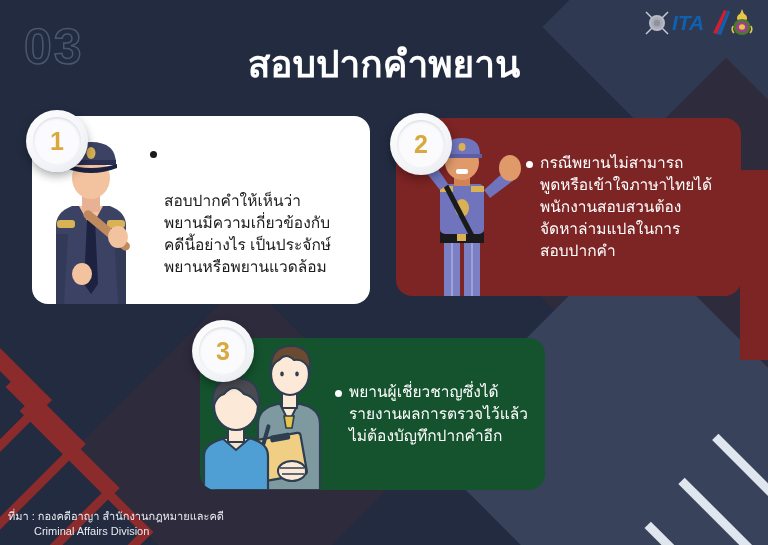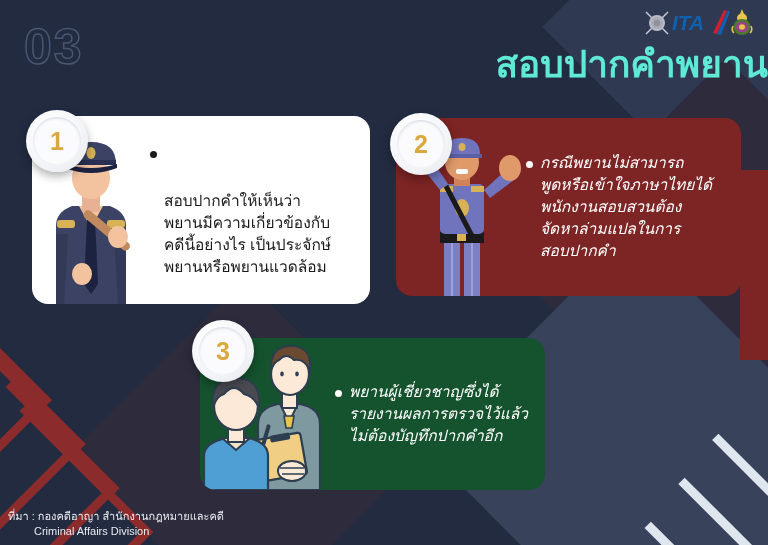--- a/index.html
+++ b/index.html
@@ -94,24 +94,24 @@
     color: transparent;
     -webkit-text-stroke: 1.5px #4a5670;
     text-shadow: none;
     line-height: 1;
     user-select: none;
   }
 
   .slide-title {
     position: absolute;
     left: 0; right: 0; top: 34px;
-    text-align: right;
+    text-align: center;
     font-size: 37px;
     font-weight: bold;
-    color: #5eead4;
+    color: #ffffff;
     letter-spacing: 0px;
   }
 
   
   .logos {
     position: absolute;
     right: 14px; top: 8px;
     display: flex;
     align-items: flex-end;
     height: 34px;
@@ -167,21 +167,21 @@
     margin-top: 9px;
   }
 
   .body-text {
     font-size: 15.5px;
     line-height: 1.42;
     white-space: pre-line;
   }
 
   .text-dark  { color: #1b1b1b; margin-top: 48px; }
-  .text-light { color: #ffffff; font-style: italic; }
+  .text-light { color: #ffffff; }
   .dot-dark   { background: #1b1b1b; }
   .dot-light  { background: #ffffff; }
 
   
   .badge {
     position: absolute;
     width: 62px; height: 62px;
     border-radius: 50%;
     background: radial-gradient(circle at 36% 30%, #ffffff 0%, #f4f5f8 58%, #e2e5ec 100%);
     box-shadow: 0 4px 10px rgba(0,0,0,0.32);

